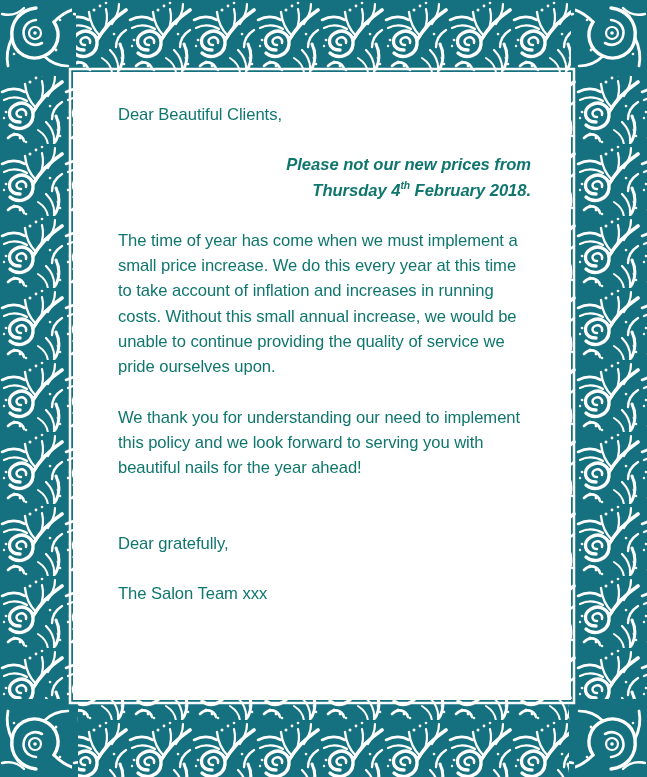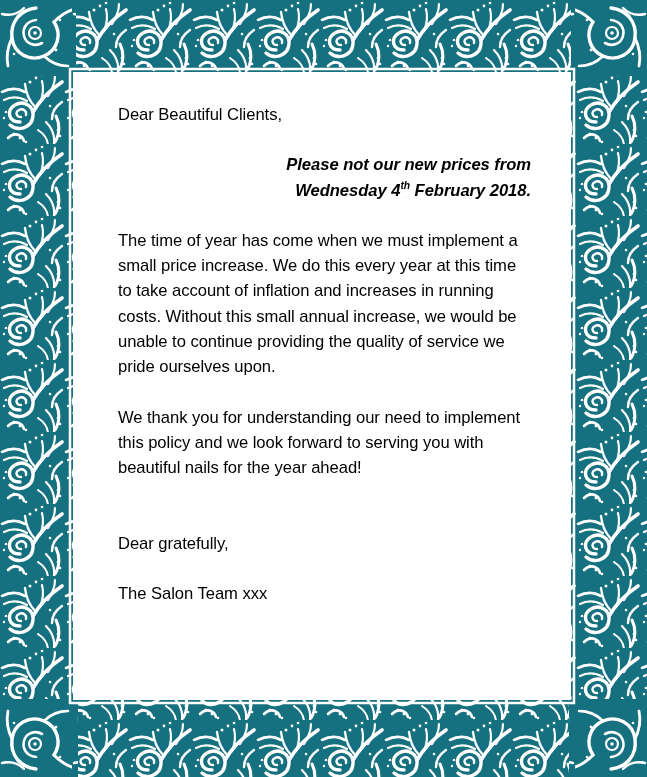--- a/index.html
+++ b/index.html
@@ -38,21 +38,21 @@
     top: 72px;
     width: 498px;
     height: 628px;
     background: #ffffff;
     box-sizing: border-box;
     padding: 30px 40px 0 45px;
     overflow: hidden;
   }
 
   .letter-body {
-    color: #000000;
+    color: #0f766e;
     font-size: 16.6px;
     line-height: 25.3px;
     letter-spacing: -0.05px;
   }
 
   .greeting {
     margin: 0;
   }
   .date-heading {
     margin: 25px 0 0 0;
@@ -184,21 +184,21 @@
     </svg>
   </div>
 
   <div class="panel">
     <div class="letter-body">
 
       <p class="greeting">Dear Beautiful Clients,</p>
 
       <p class="date-heading">
         <span>Please not our new prices from</span><br>
-        <span>Wednesday 4</span><sup>th</sup><span> February 2018.</span>
+        <span>Thursday 4</span><sup>th</sup><span> February 2018.</span>
       </p>
 
       <p class="para">The time of year has come when we must implement a small price increase. We do this every year at this time to take account of inflation and increases in running costs. Without this small annual increase, we would be unable to continue providing the quality of service we pride ourselves upon.</p>
 
       <p class="para-2">We thank you for understanding our need to implement this policy and we look forward to serving you with beautiful nails for the year ahead!</p>
 
       <p class="signoff">Dear gratefully,</p>
 
       <p class="team">The Salon Team xxx</p>
     </div>

